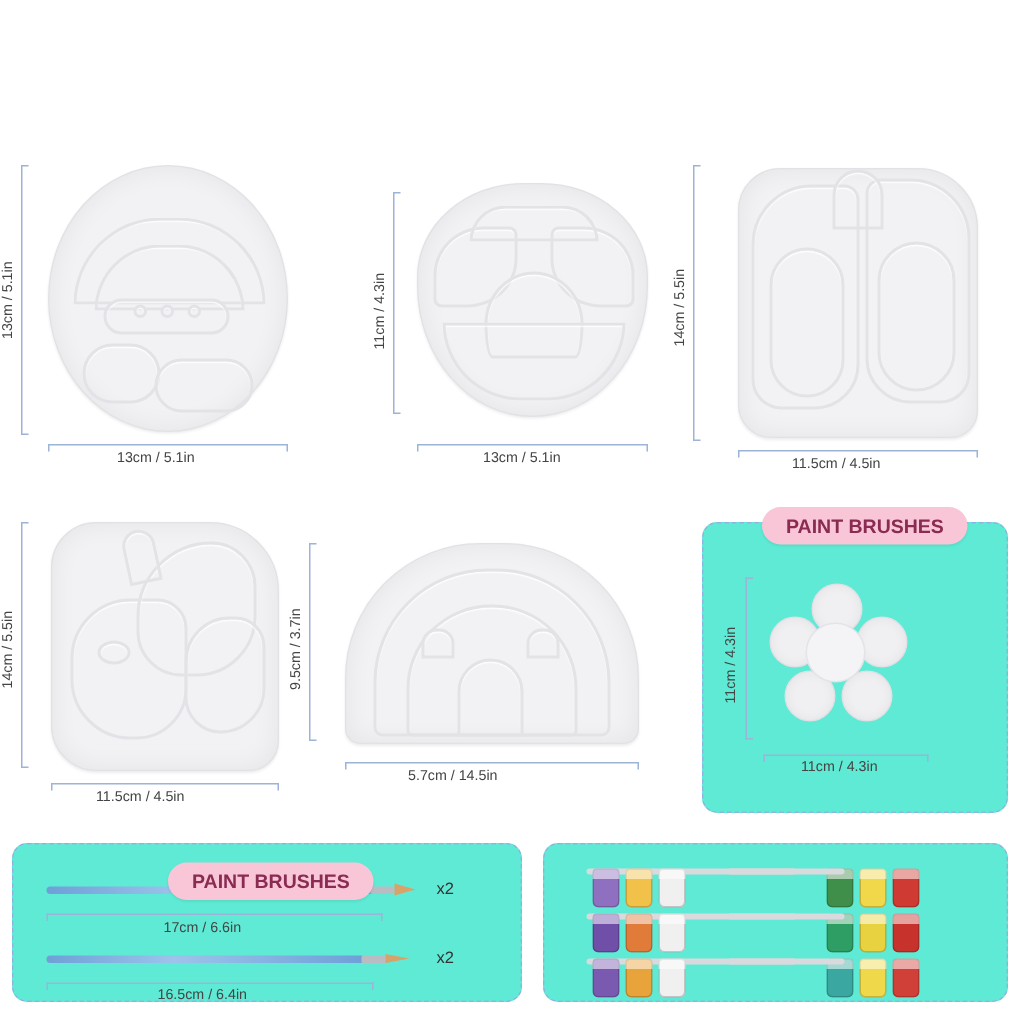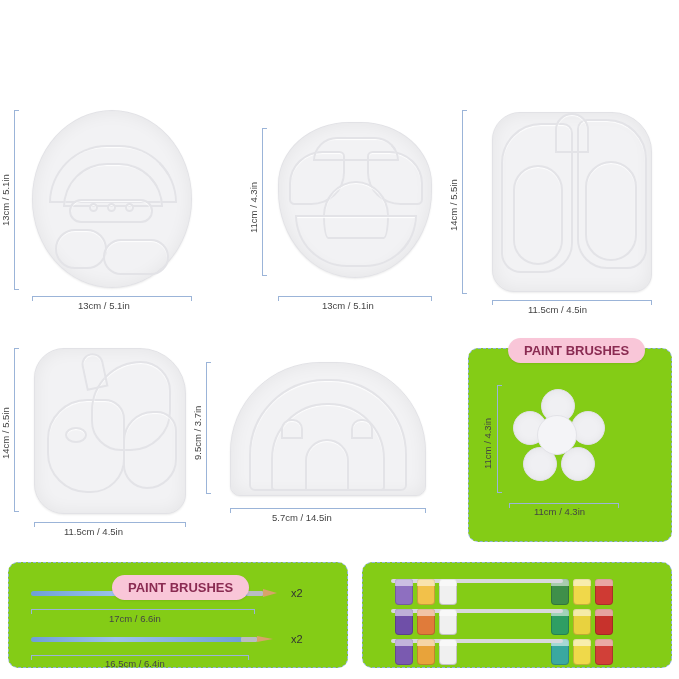--- a/index.html
+++ b/index.html
@@ -67,21 +67,21 @@
     font-size:9.5px; color:#444;
     white-space:nowrap;
   }
   .dim-v { writing-mode: vertical-rl; transform: rotate(180deg); text-align:center; }
   .bracket-v { position:absolute; border-left:1px solid #9bb4d8; border-top:1px solid #9bb4d8; border-bottom:1px solid #9bb4d8; width:5px; }
   .bracket-h { position:absolute; border-top:1px solid #9bb4d8; border-left:1px solid #9bb4d8; border-right:1px solid #9bb4d8; height:5px; }
 
   
   .panel {
     position:absolute;
-    background:#84cc16;
+    background:#5eead4;
     border:1.5px dashed #8fb0e0;
     border-radius:10px;
   }
   .panel-title {
     position:absolute;
     background:#f9c6d8;
     color:#8a2b52;
     font-weight:bold;
     font-size:13px;
     border-radius:14px;

